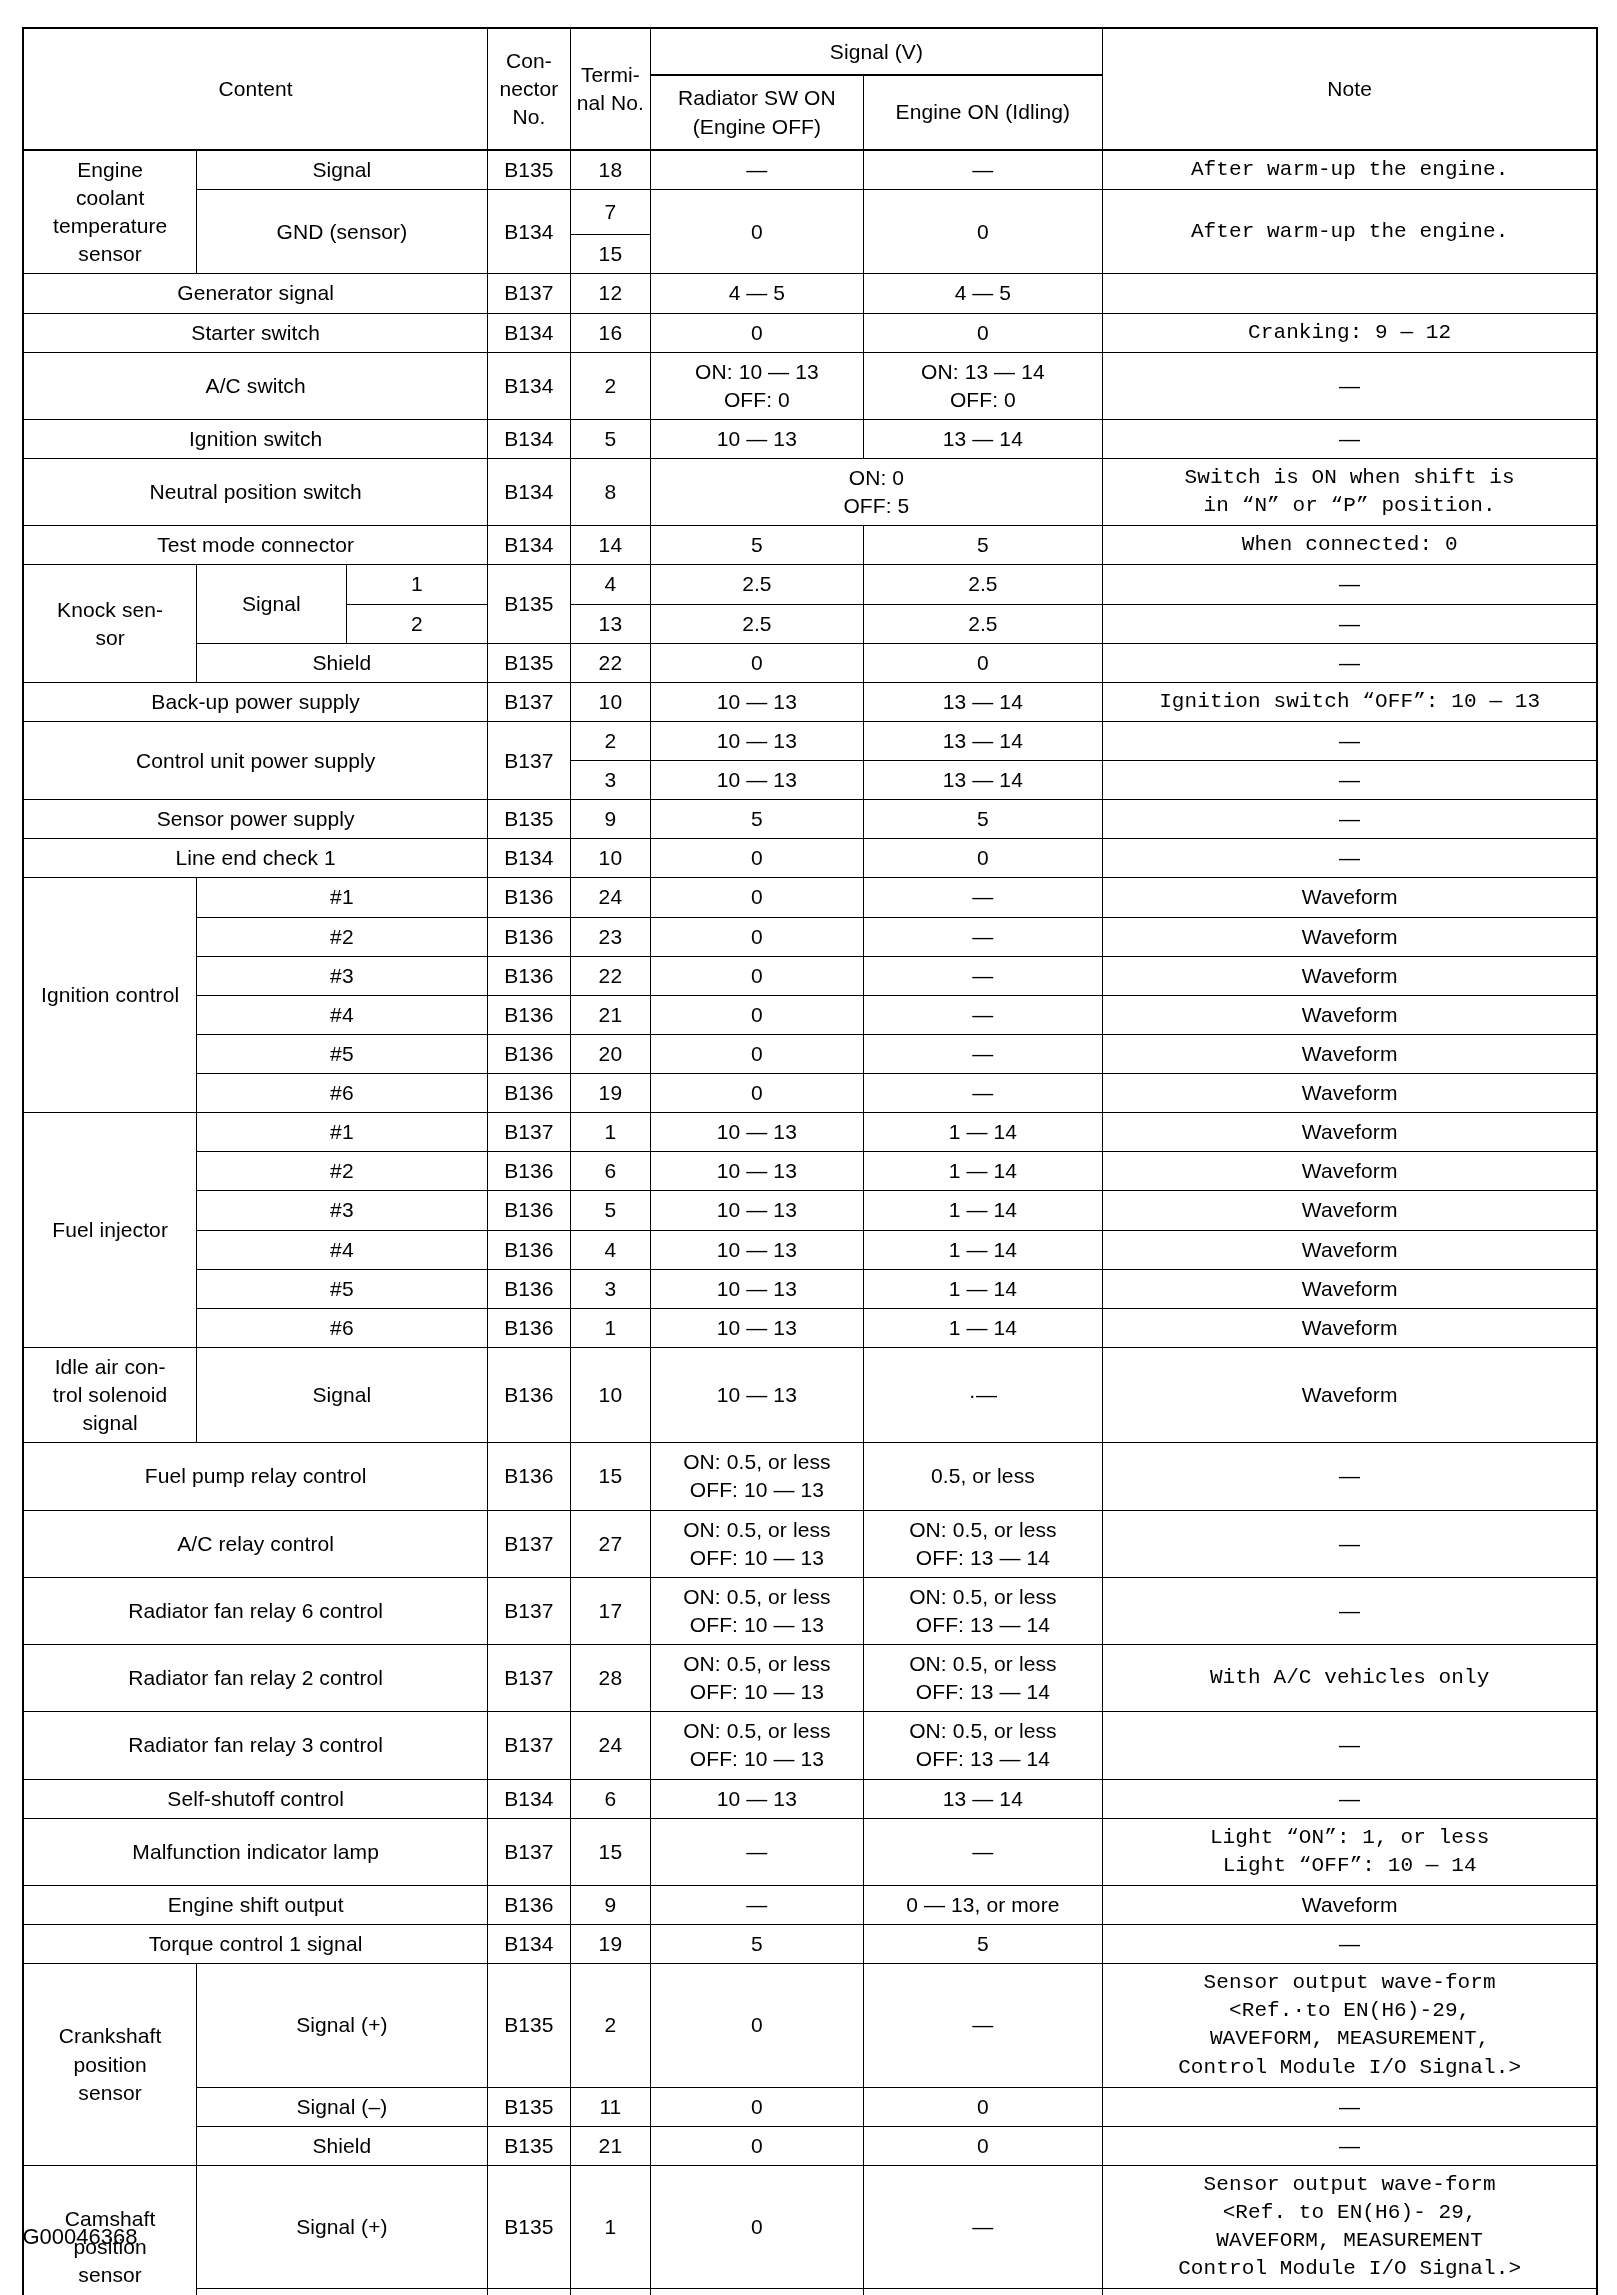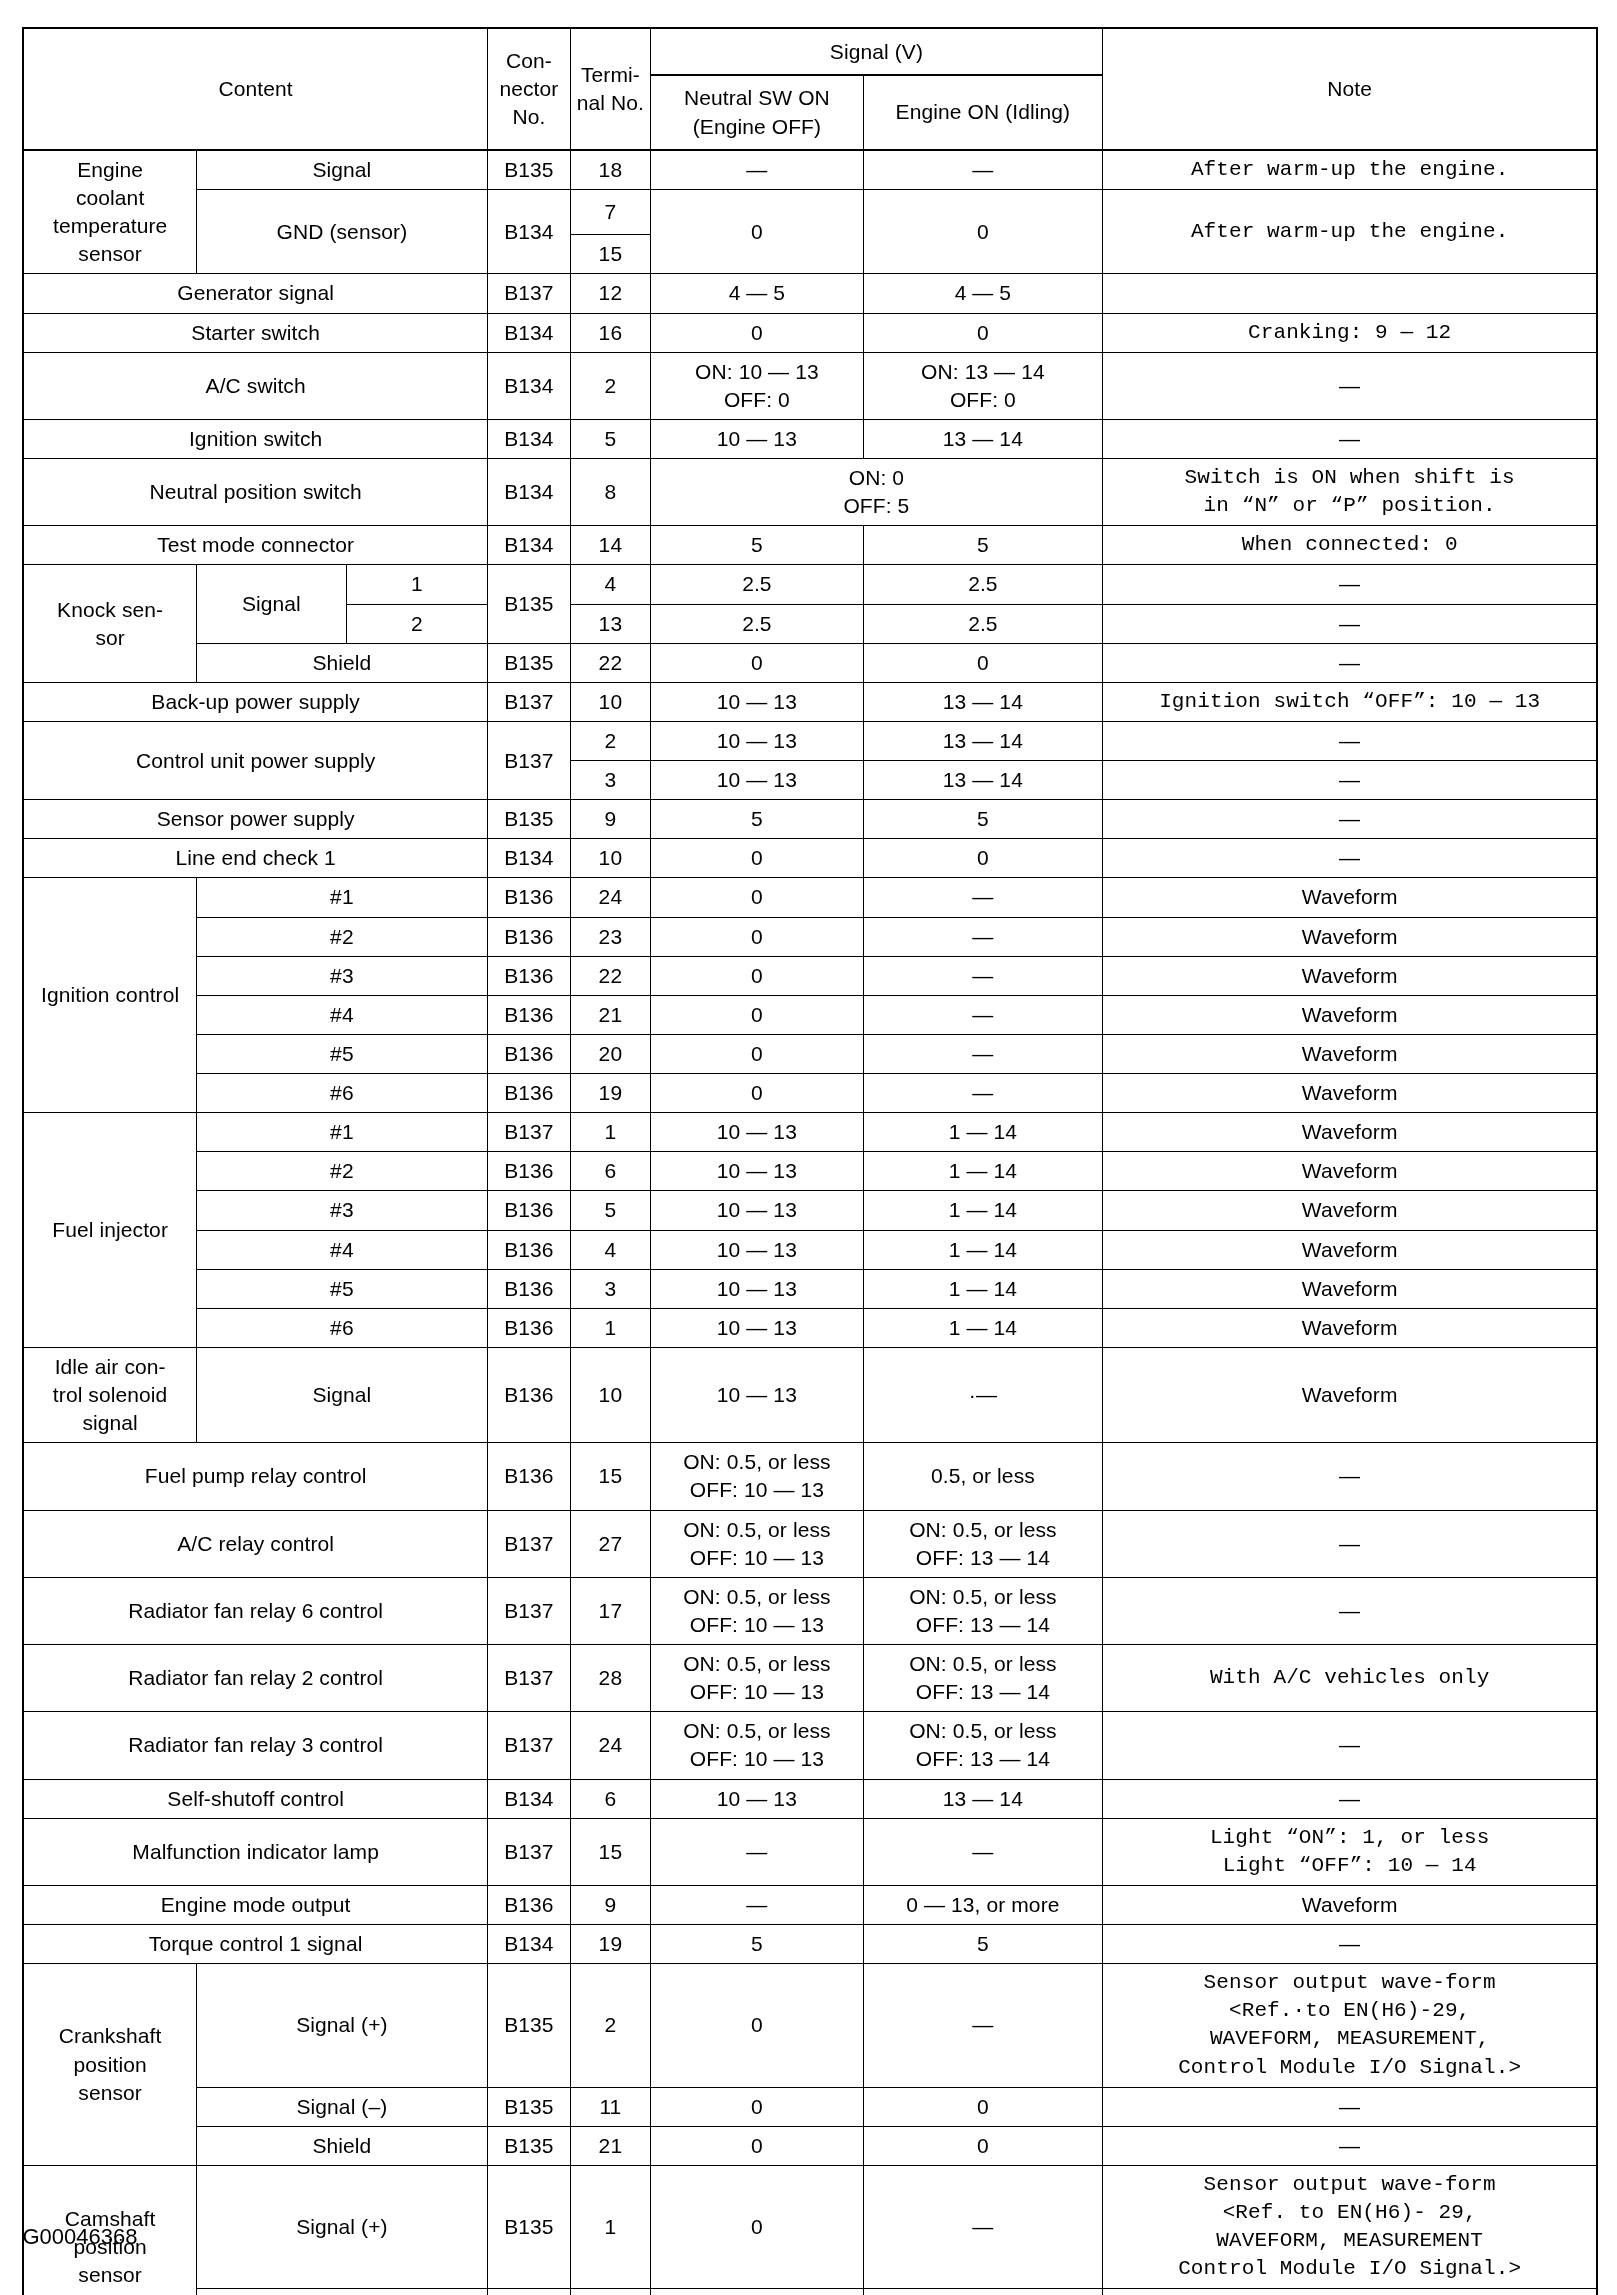--- a/index.html
+++ b/index.html
@@ -106,21 +106,21 @@
           </th>
           <th rowspan="2">
             <span class="two-line">Termi-</span>
             <span class="two-line">nal No.</span>
           </th>
           <th colspan="2" class="hdr-sigtop">Signal (V)</th>
           <th rowspan="2">Note</th>
         </tr>
         <tr>
           <th class="hdr-sigsub">
-            <span class="two-line">Neutral SW ON</span>
+            <span class="two-line">Radiator SW ON</span>
             <span class="two-line">(Engine OFF)</span>
           </th>
           <th class="hdr-sigsub">Engine ON (Idling)</th>
         </tr>
       </thead>
 
       <tbody>
 
         <tr>
           <td rowspan="3" class="lbl vtop">
@@ -485,21 +485,21 @@
           <td>15</td>
           <td>—</td>
           <td>—</td>
           <td class="note-left">
             <span class="two-line">Light “ON”: 1, or less</span>
             <span class="two-line">Light “OFF”: 10 — 14</span>
           </td>
         </tr>
 
         <tr class="secbot">
-          <td colspan="3" class="lbl">Engine mode output</td>
+          <td colspan="3" class="lbl">Engine shift output</td>
           <td>B136</td>
           <td>9</td>
           <td>—</td>
           <td>0 — 13, or more</td>
           <td>Waveform</td>
         </tr>
 
         <tr class="secbot">
           <td colspan="3" class="lbl">Torque control 1 signal</td>
           <td>B134</td>

